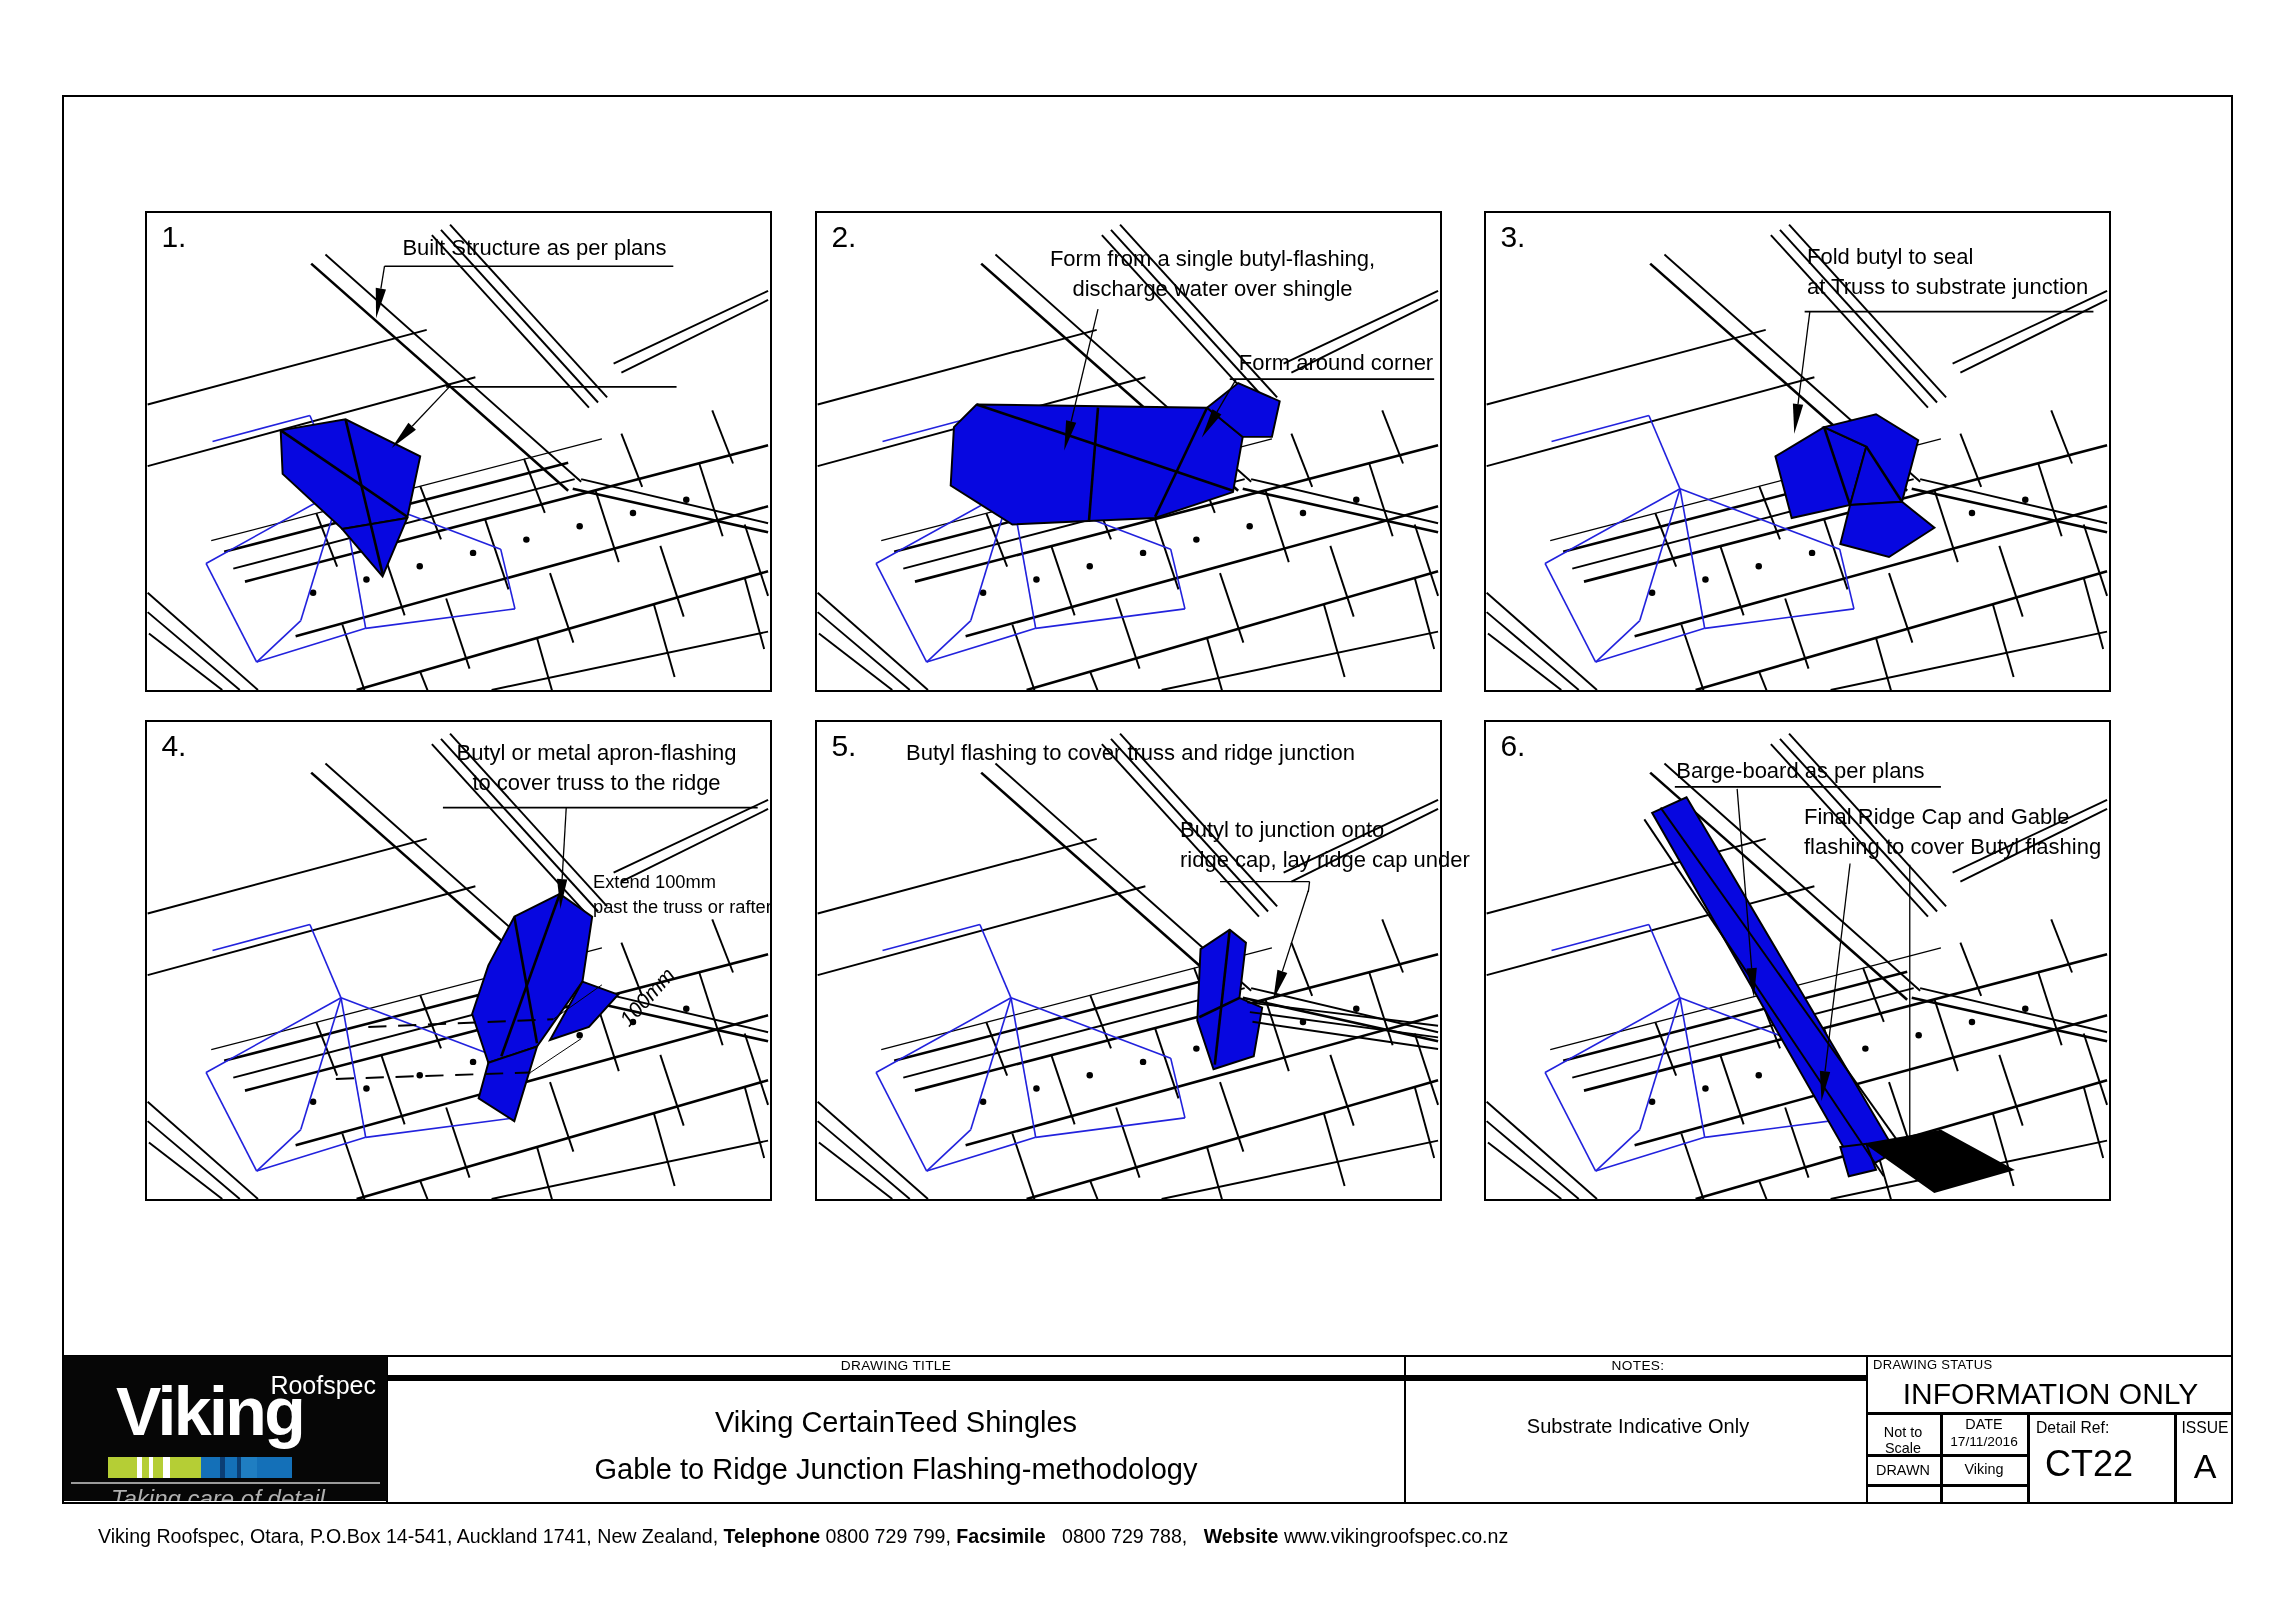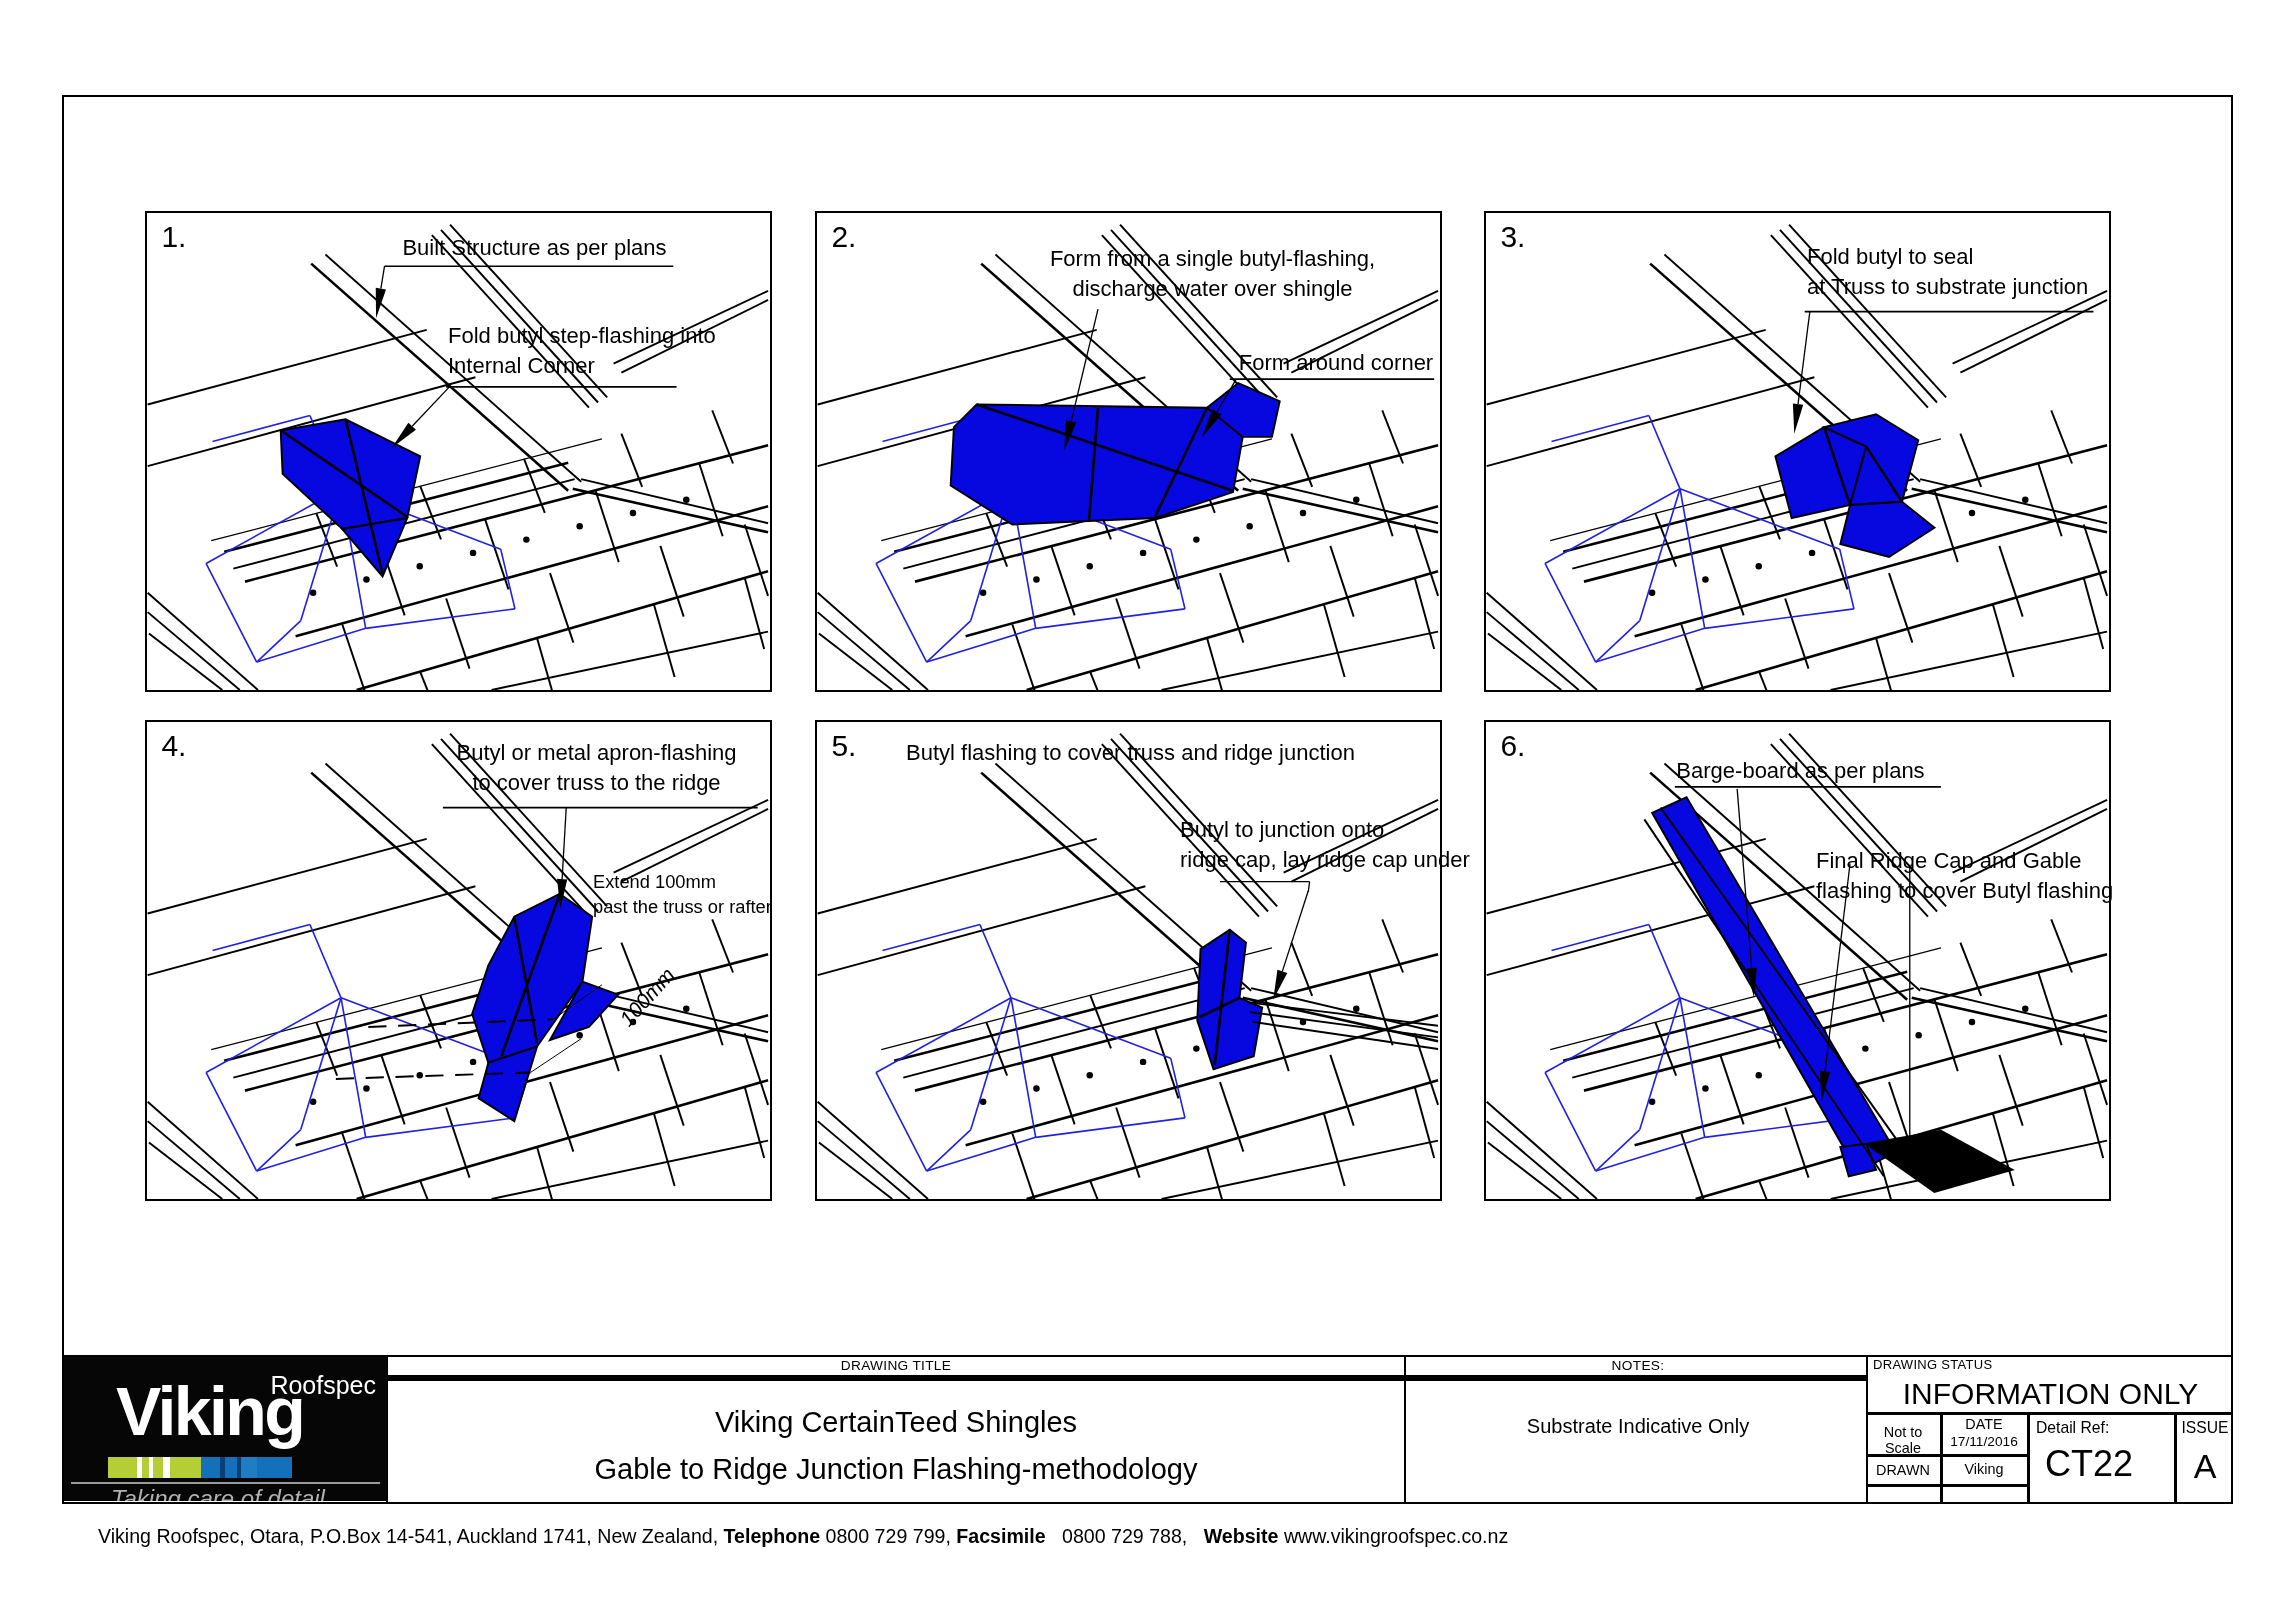--- a/index.html
+++ b/index.html
@@ -95,24 +95,20 @@
       <line x1="365" y1="82" x2="810" y2="82" stroke="#000" stroke-width="2.5"></line>
       <line x1="460" y1="268" x2="815" y2="268" stroke="#000" stroke-width="2.5"></line>
       <line x1="365" y1="82" x2="359.378219191314" y2="116.59557420729863" stroke="#000" stroke-width="2"></line>
       <polygon points="352,162 351.5,115.3 367.3,117.9" fill="#000"></polygon>
       <line x1="465" y1="268" x2="407.62639592583423" y2="328.5968402581077" stroke="#000" stroke-width="2"></line>
       <polygon points="376,362 401.8,323.1 413.4,334.1" fill="#000"></polygon>
     </svg>
   <div class="pnum">1.</div>
   <div class="lbl center" style="left:245px;top:19.6px;width:285px;">
     <span>Built Structure as per plans</span>
-  </div>
-  <div class="lbl" style="left:301px;top:108px;width:281px;">
-    <span>Fold butyl step-flashing into</span>
-    <span>Internal Corner</span>
   </div>
 </div>
 
 <div class="panel" style="left:815px;top:211px;">
   <svg id="svg-p1" viewBox="0 0 958 735">
       <line x1="0" y1="295" x2="430" y2="180" stroke="#000" stroke-width="3"></line>
       <line x1="0" y1="390" x2="505" y2="253" stroke="#000" stroke-width="3"></line>
       <line x1="118" y1="522" x2="648" y2="385" stroke="#000" stroke-width="4"></line>
       <line x1="132" y1="548" x2="658" y2="410" stroke="#000" stroke-width="3"></line>
       <line x1="0" y1="585" x2="170" y2="735" stroke="#000" stroke-width="3"></line>
@@ -502,21 +498,21 @@
       <polygon points="516,584 513.5,537.4 529.4,539.3" fill="#000"></polygon>
       <line x1="652" y1="220" x2="652" y2="652" stroke="#000" stroke-width="2"></line>
       <polygon points="652,698 644.0,652.0 660.0,652.0" fill="#000"></polygon>
       <line x1="268" y1="132" x2="640" y2="655" stroke="#000" stroke-width="3"></line>
       <line x1="243" y1="150" x2="612" y2="700" stroke="#000" stroke-width="3"></line>
     </svg>
   <div class="pnum">6.</div>
   <div class="lbl center" style="left:177px;top:34px;width:275px;">
     <span>Barge-board as per plans</span>
   </div>
-  <div class="lbl" style="left:330px;top:80px;width:308px;margin-top:44px;">
+  <div class="lbl" style="left:318px;top:80px;width:308px;">
     <span>Final Ridge Cap and Gable</span>
     <span>flashing to cover Butyl flashing</span>
   </div>
 </div>
 
 <div class="hline" style="left:62px;top:1355px;width:2171px;height:2px;"></div>
 <div class="vline" style="left:386px;top:1355px;width:2px;height:149px;"></div>
 <div class="vline" style="left:1404px;top:1355px;width:2px;height:149px;"></div>
 <div class="vline" style="left:1866px;top:1355px;width:2px;height:149px;"></div>
 <div class="hline" style="left:386px;top:1375px;width:1482px;height:5.9px;"></div>

